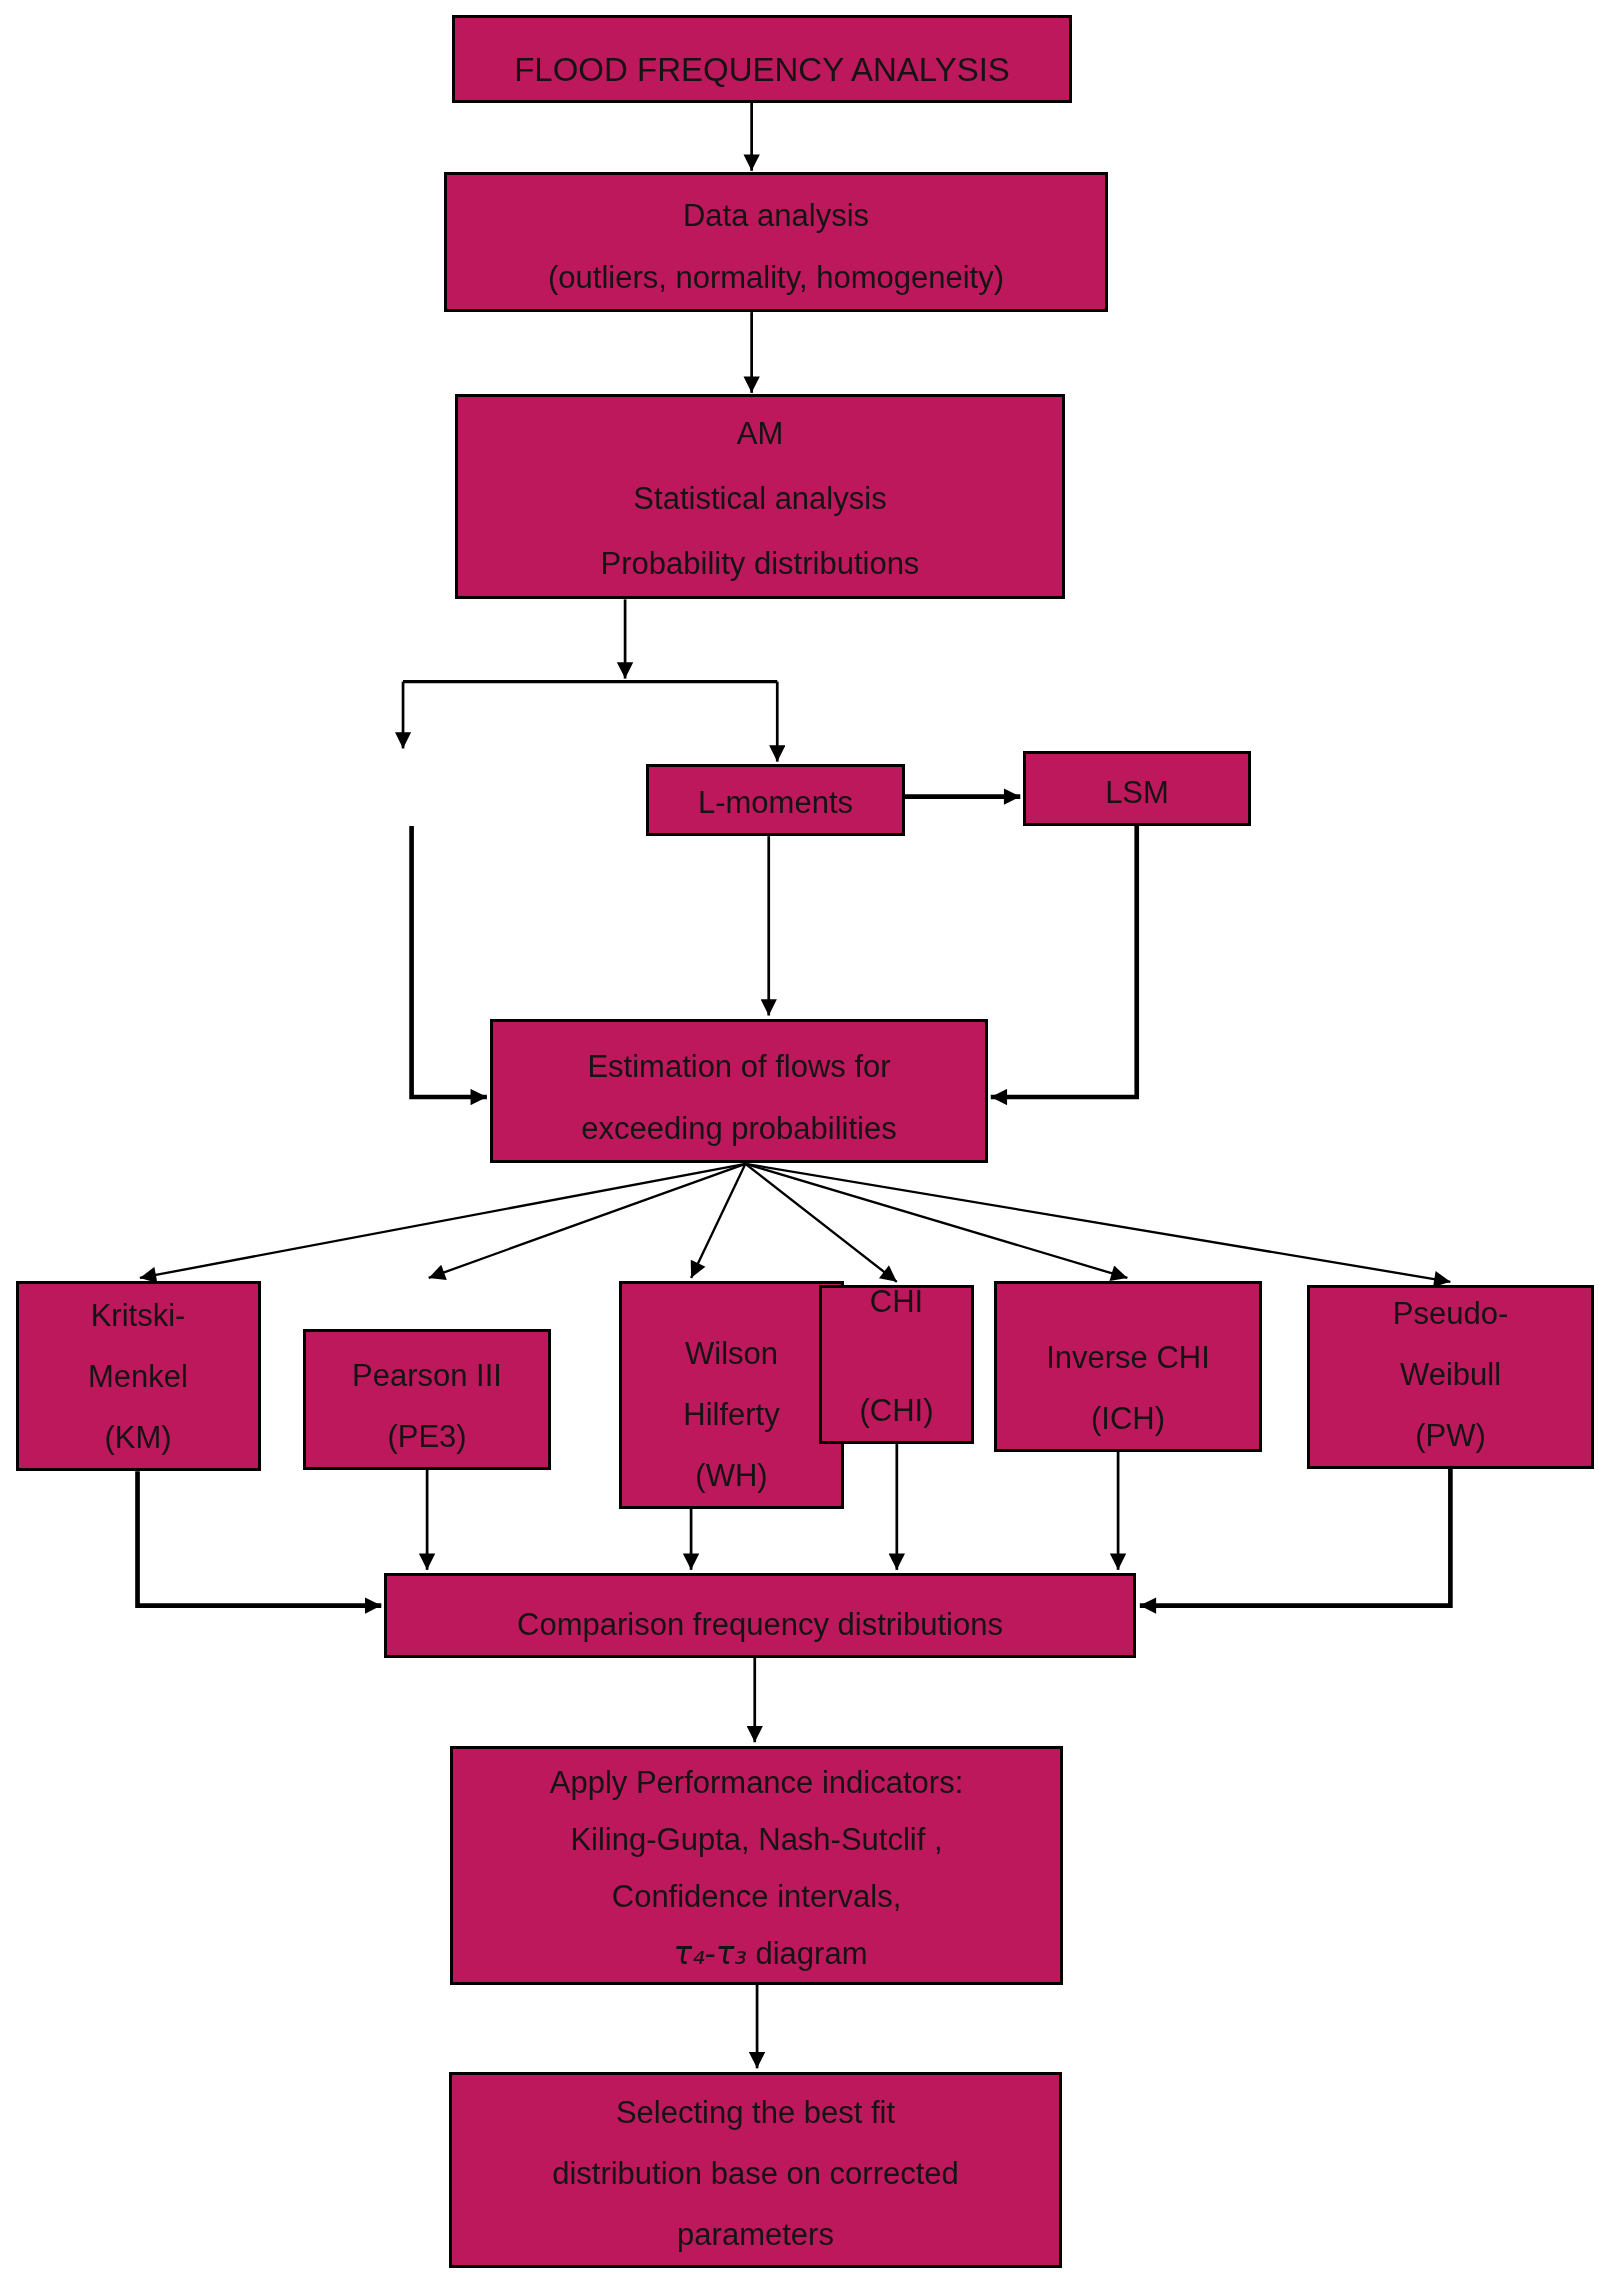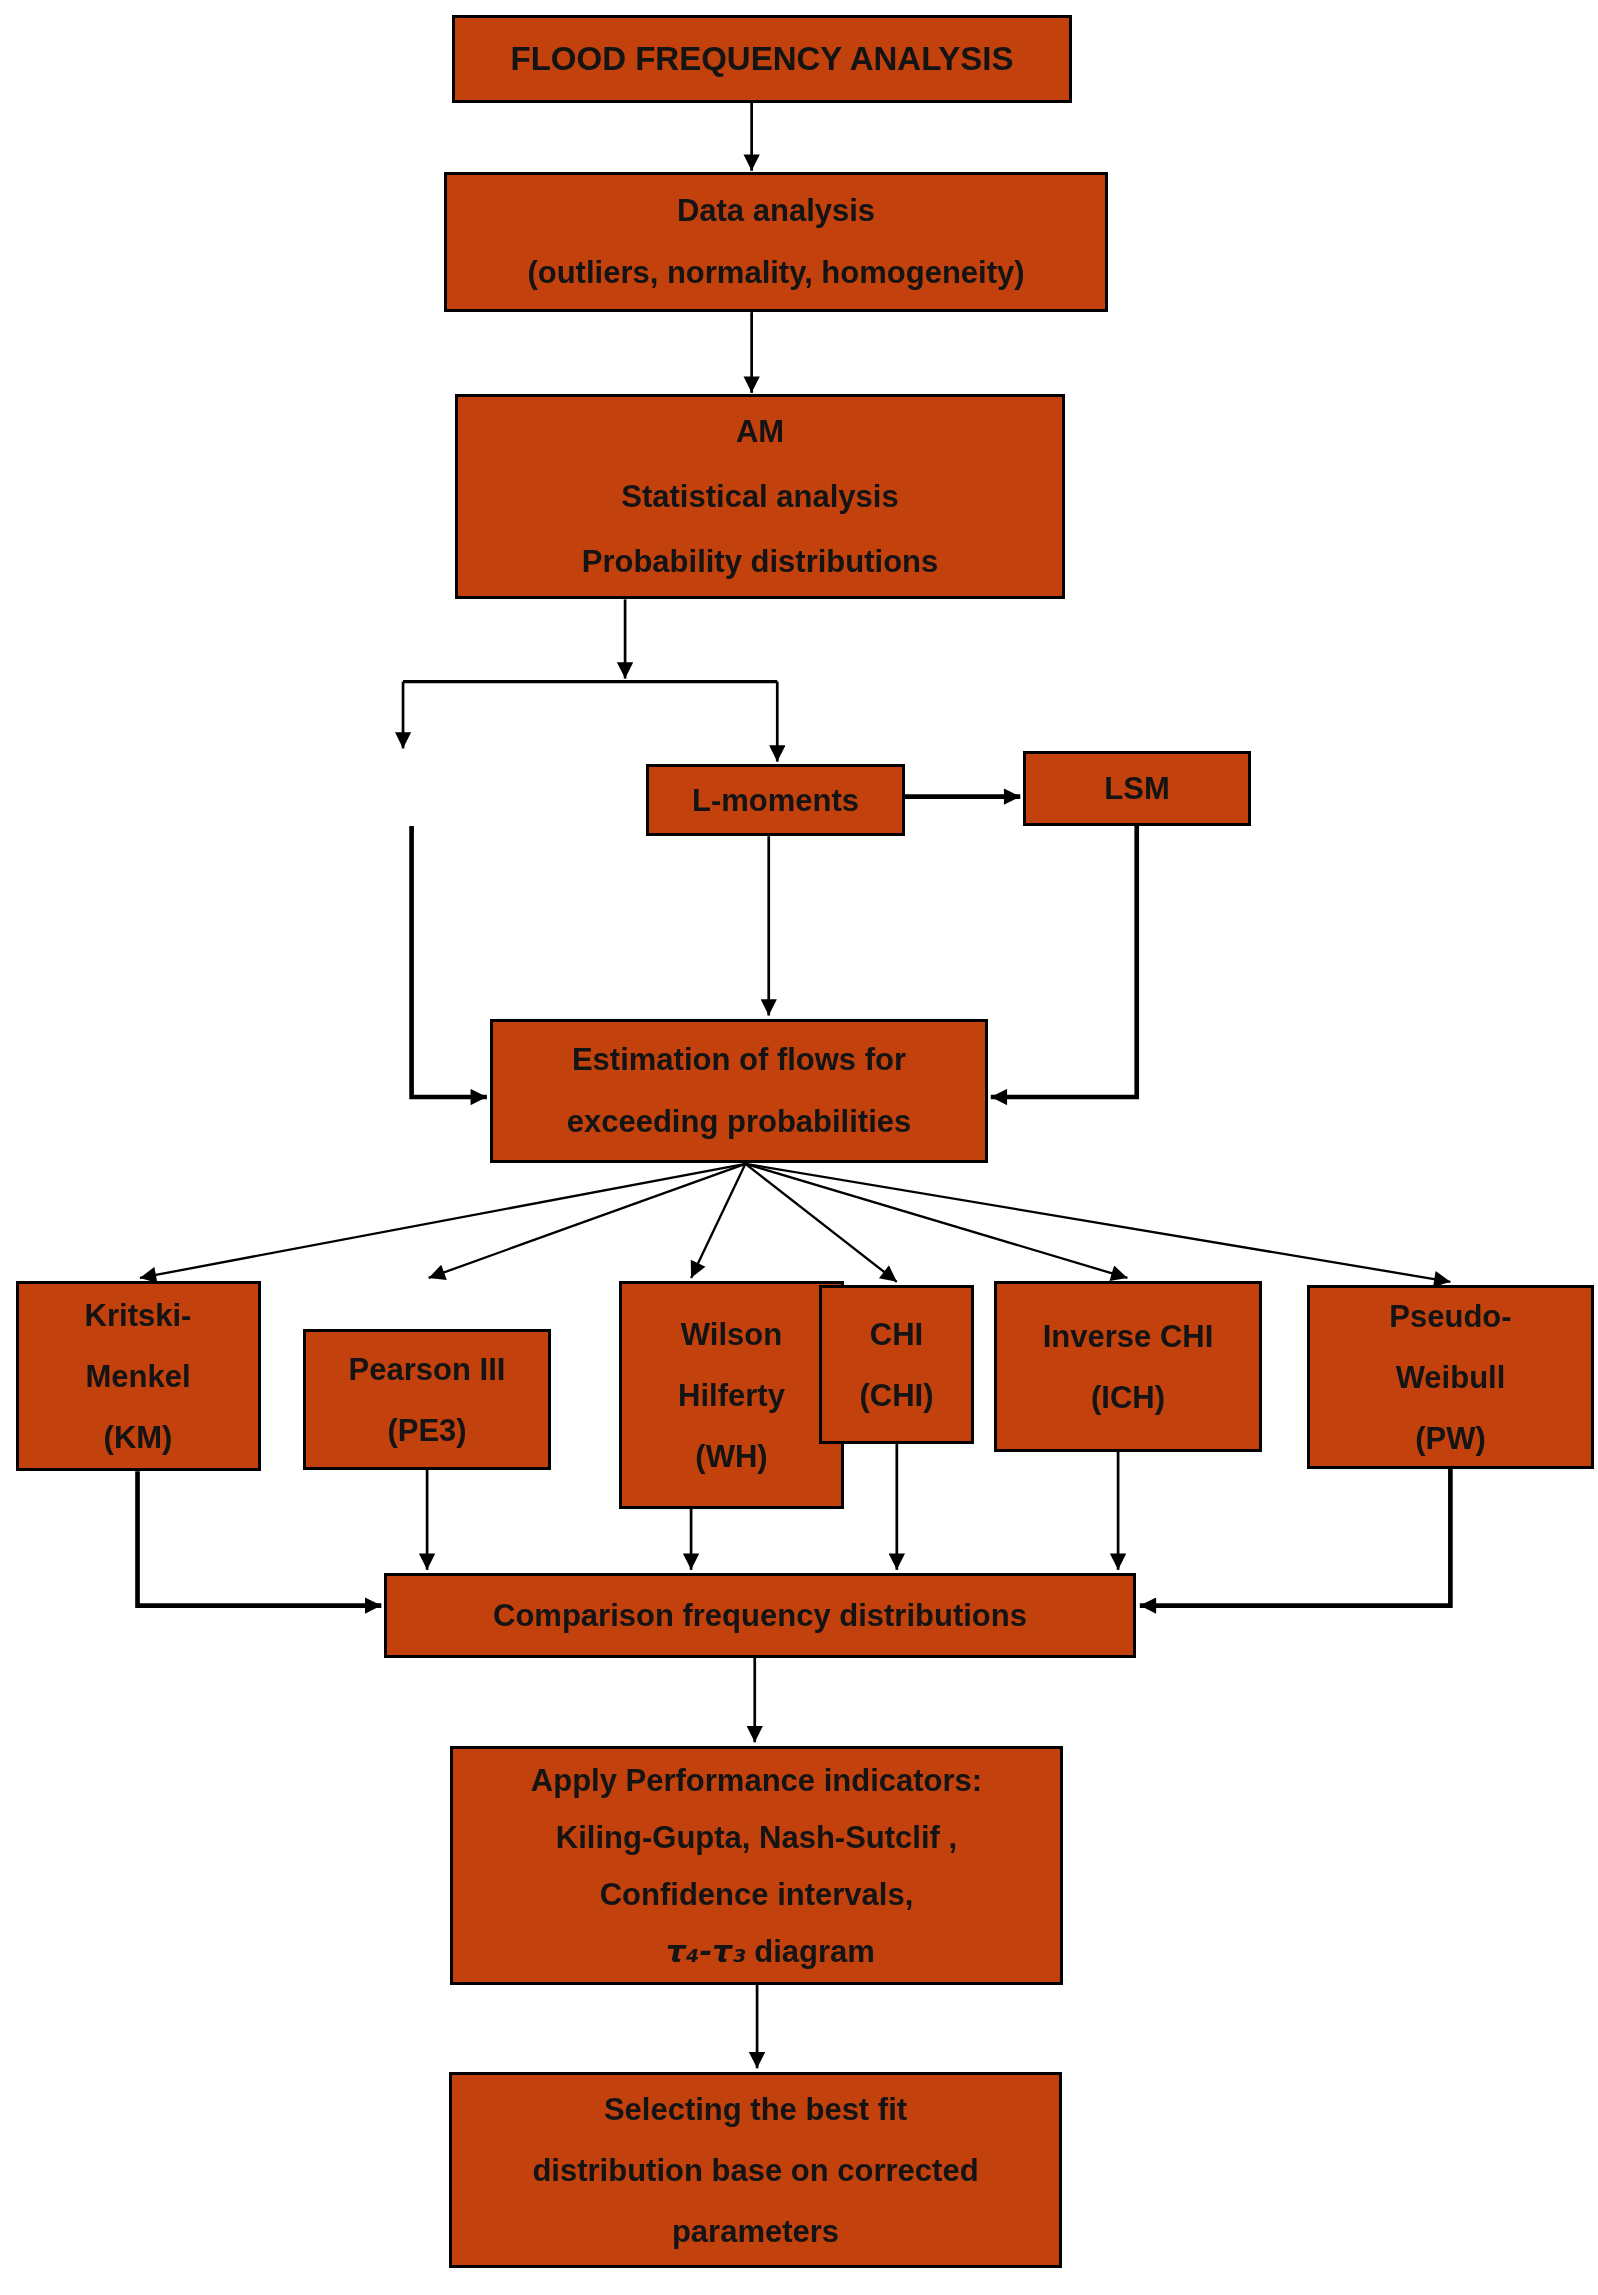--- a/index.html
+++ b/index.html
@@ -24,43 +24,42 @@
   svg.connectors {
     position: absolute;
     left: 0; top: 0;
     width: 1598px;
     height: 2295px;
   }
   .fbox {
     position: absolute;
     box-sizing: border-box;
     border: 3.9px solid #000000;
-    background: #c2410c;
+    background: #be185d;
     display: flex;
     flex-direction: column;
     align-items: center;
-    justify-content: center;
+    justify-content: flex-end;
     text-align: center;
     font-size: 31px;
     line-height: 61px;
     white-space: nowrap;
-    font-weight: bold;
   }
   .fbox .line { display: block; }
   .box-title      { left: 452px;  top: 14.8px;   width: 620px; height: 88px; font-size: 33px; }
   .box-data       { left: 444px;  top: 172px;  width: 664px; height: 140px; line-height: 62px; }
   .box-am         { left: 455px;  top: 394px;  width: 610px; height: 205px; line-height: 65px; }
   .box-mom        { left: 310px;  top: 751px;  width: 228px; height: 75px; }
   .box-lmoments   { left: 646px;  top: 764px;  width: 259px; height: 72px; }
   .box-lsm        { left: 1023px; top: 751px;  width: 228px; height: 75px; }
   .box-estimation { left: 490px;  top: 1019px; width: 498px; height: 144px; line-height: 62px; }
   .box-km         { left: 15.5px;   top: 1281px; width: 245px; height: 190px; }
   .box-pe3        { left: 303px;  top: 1281px; width: 248px; height: 141px; margin-top: 48px; }
   .box-wh         { left: 579px;  top: 1281px; width: 225px; height: 228px; margin-left: 40px; }
-  .box-chi        { left: 819px; top: 1285px; width: 155px; height: 159px; }
+  .box-chi        { left: 819px; top: 1285px; width: 155px; height: 159px; gap: 48px; }
   .box-ich        { left: 994px; top: 1281px; width: 268px; height: 171px; }
   .box-pw         { left: 1307px; top: 1285px; width: 287px; height: 184px; }
   .box-comparison { left: 384px;  top: 1573px; width: 752px; height: 85px; }
   .box-apply      { left: 450px;  top: 1746px; width: 613px; height: 239px; line-height: 57px; }
   .box-selection  { left: 449px;  top: 2072px; width: 613px; height: 196px; }
   .math {
     font-family: "DejaVu Sans", sans-serif;
     font-style: italic;
     margin-left: 28px;
   }

